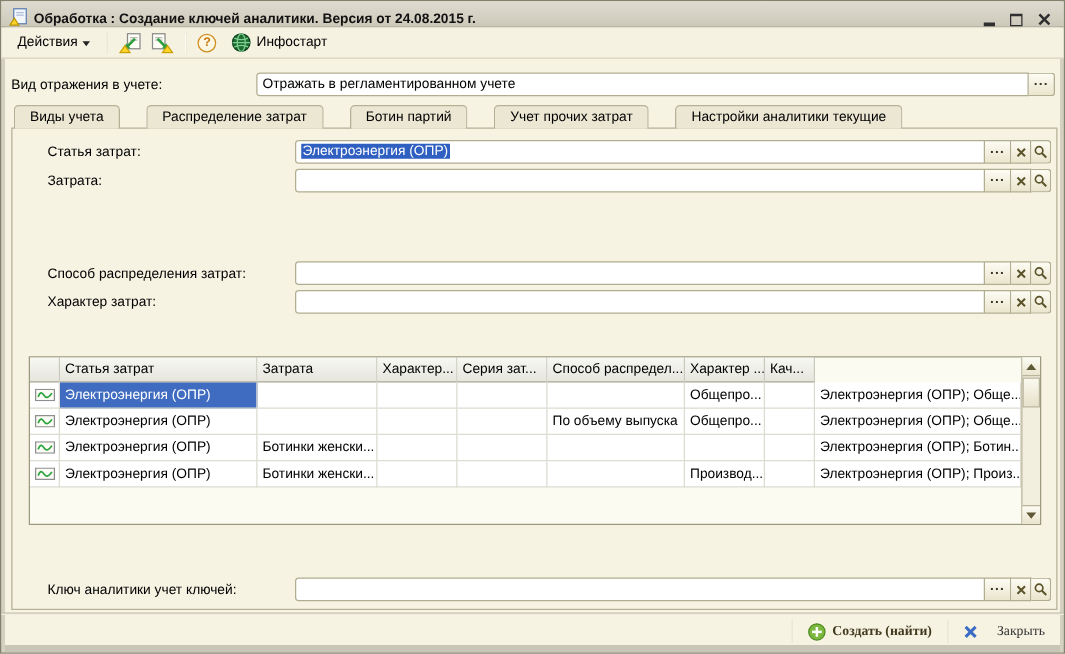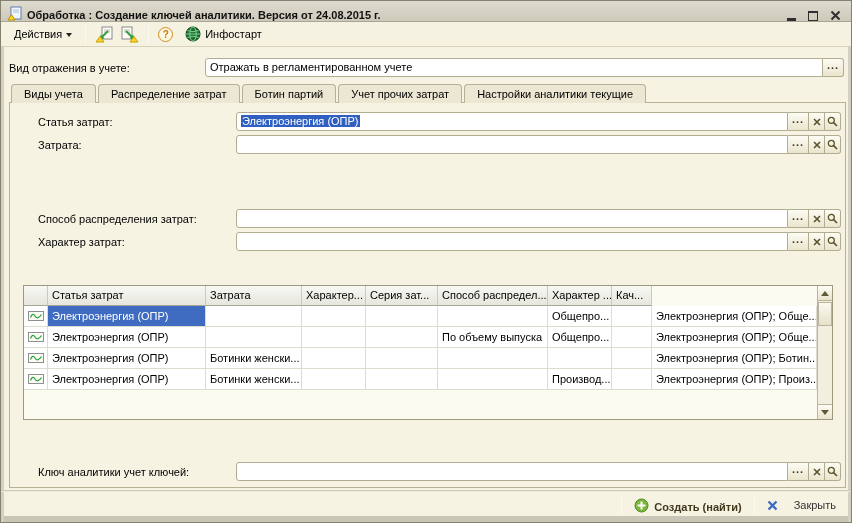--- a/index.html
+++ b/index.html
@@ -44,21 +44,21 @@
   }
   .lookup .fbtn.slim { width:16px; }
   .lookup .fbtn.last { border-radius:0 3px 3px 0; }
   .dots { font-weight:bold; letter-spacing:1px; line-height:8px; margin-top:-5px; color:#3a3520; }
   .selval { background:#2f5fc0; color:#fff; padding:0 1px; }
   
   .refrow { position:absolute; left:8px; right:7px; top:57px; height:19px; }
   .refrow .lbl { position:absolute; left:0; top:4px; }
   .refrow .fld { position:absolute; left:160px; right:0; top:0; }
   
-  .tabs { position:absolute; left:10px; top:80px; height:22px; display:flex; align-items:flex-end; gap:2px; z-index:3; }
+  .tabs { position:absolute; left:10px; top:80px; height:22px; display:flex; align-items:flex-end; gap:21px; z-index:3; }
   .tab {
     height:19px; padding:0 12px; line-height:18px; background:#ebe7d3;
     border:1px solid #b5b096; border-bottom:none; border-radius:4px 4px 0 0; white-space:nowrap;
   }
   .tab.active { height:22px; line-height:21px; background:#f6f3e3; }
   
   .tabpanel { position:absolute; left:8px; top:101px; width:837px; height:386px;
     border:1px solid #b5b096; background:#f6f3e3; }
   .prow { position:absolute; left:28px; right:4px; height:19px; }
   .prow .lbl { position:absolute; left:0; top:4px; white-space:nowrap; }
@@ -86,21 +86,21 @@
   .sbtn.down { bottom:0; border-top:1px solid #b9b59c; }
   .arr-up { width:0; height:0; border-left:4px solid transparent; border-right:4px solid transparent; border-bottom:5px solid #5f5834; }
   .arr-down { width:0; height:0; border-left:4px solid transparent; border-right:4px solid transparent; border-top:5px solid #5f5834; }
   .sthumb { position:absolute; left:0; right:0; top:16px; height:24px;
     background:linear-gradient(#fbfaf0,#e6e1c9); border:1px solid #b9b59c; }
   
   .footline { position:absolute; left:0; right:0; top:489px; height:2px;
     background:linear-gradient(#bdb9a4,#fbfaf0); }
   .footer { position:absolute; right:8px; top:492px; height:24px; display:flex; align-items:center; }
   .vsep { width:1px; height:18px; background:#bdb9a4; border-right:1px solid #fbfaf0; margin:0 5px; }
-  .foot-btn { display:flex; align-items:flex-end; gap:5px; padding:2px 7px; white-space:nowrap; }
+  .foot-btn { display:flex; align-items:center; gap:5px; padding:2px 7px; white-space:nowrap;font-family:Liberation Serif, serif; }
   .foot-btn.primary { font-weight:bold; color:#41391d; }
   .foot-btn.secondary { color:#333;gap:16px; }
 </style>
 </head>
 <body>
 
 <div class="window">
 
   <div class="titlebar">
     <span style="display:flex;">

